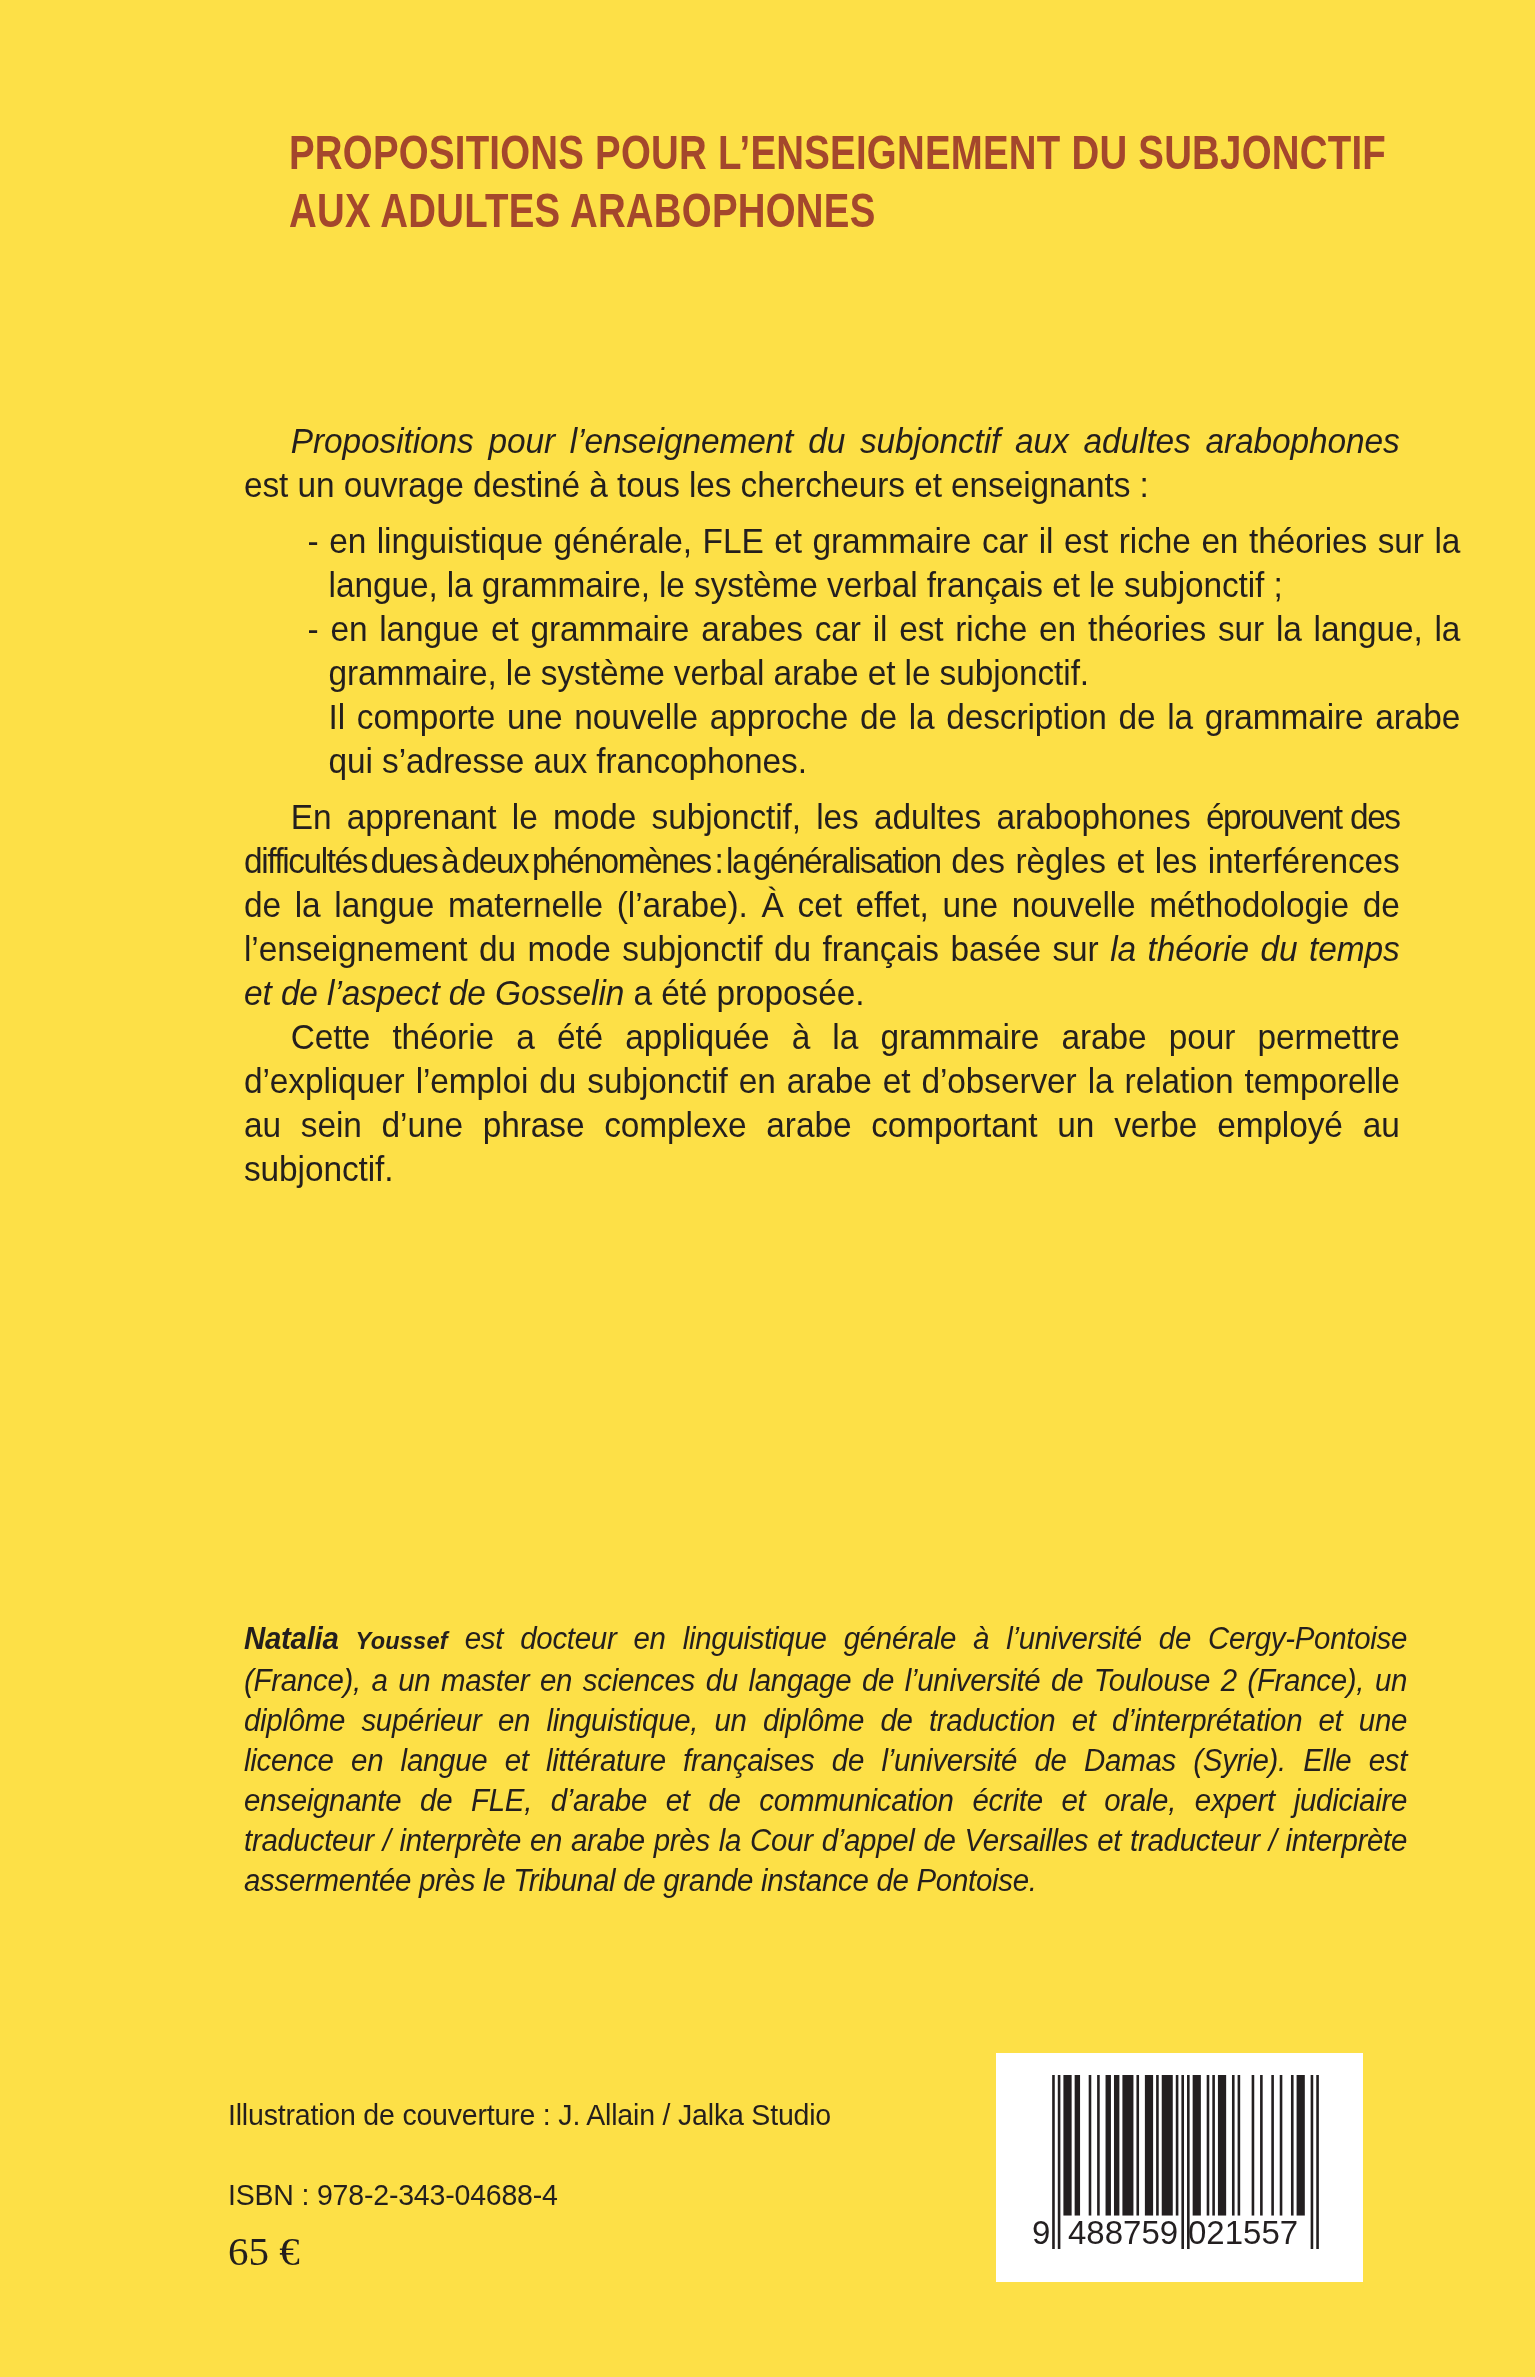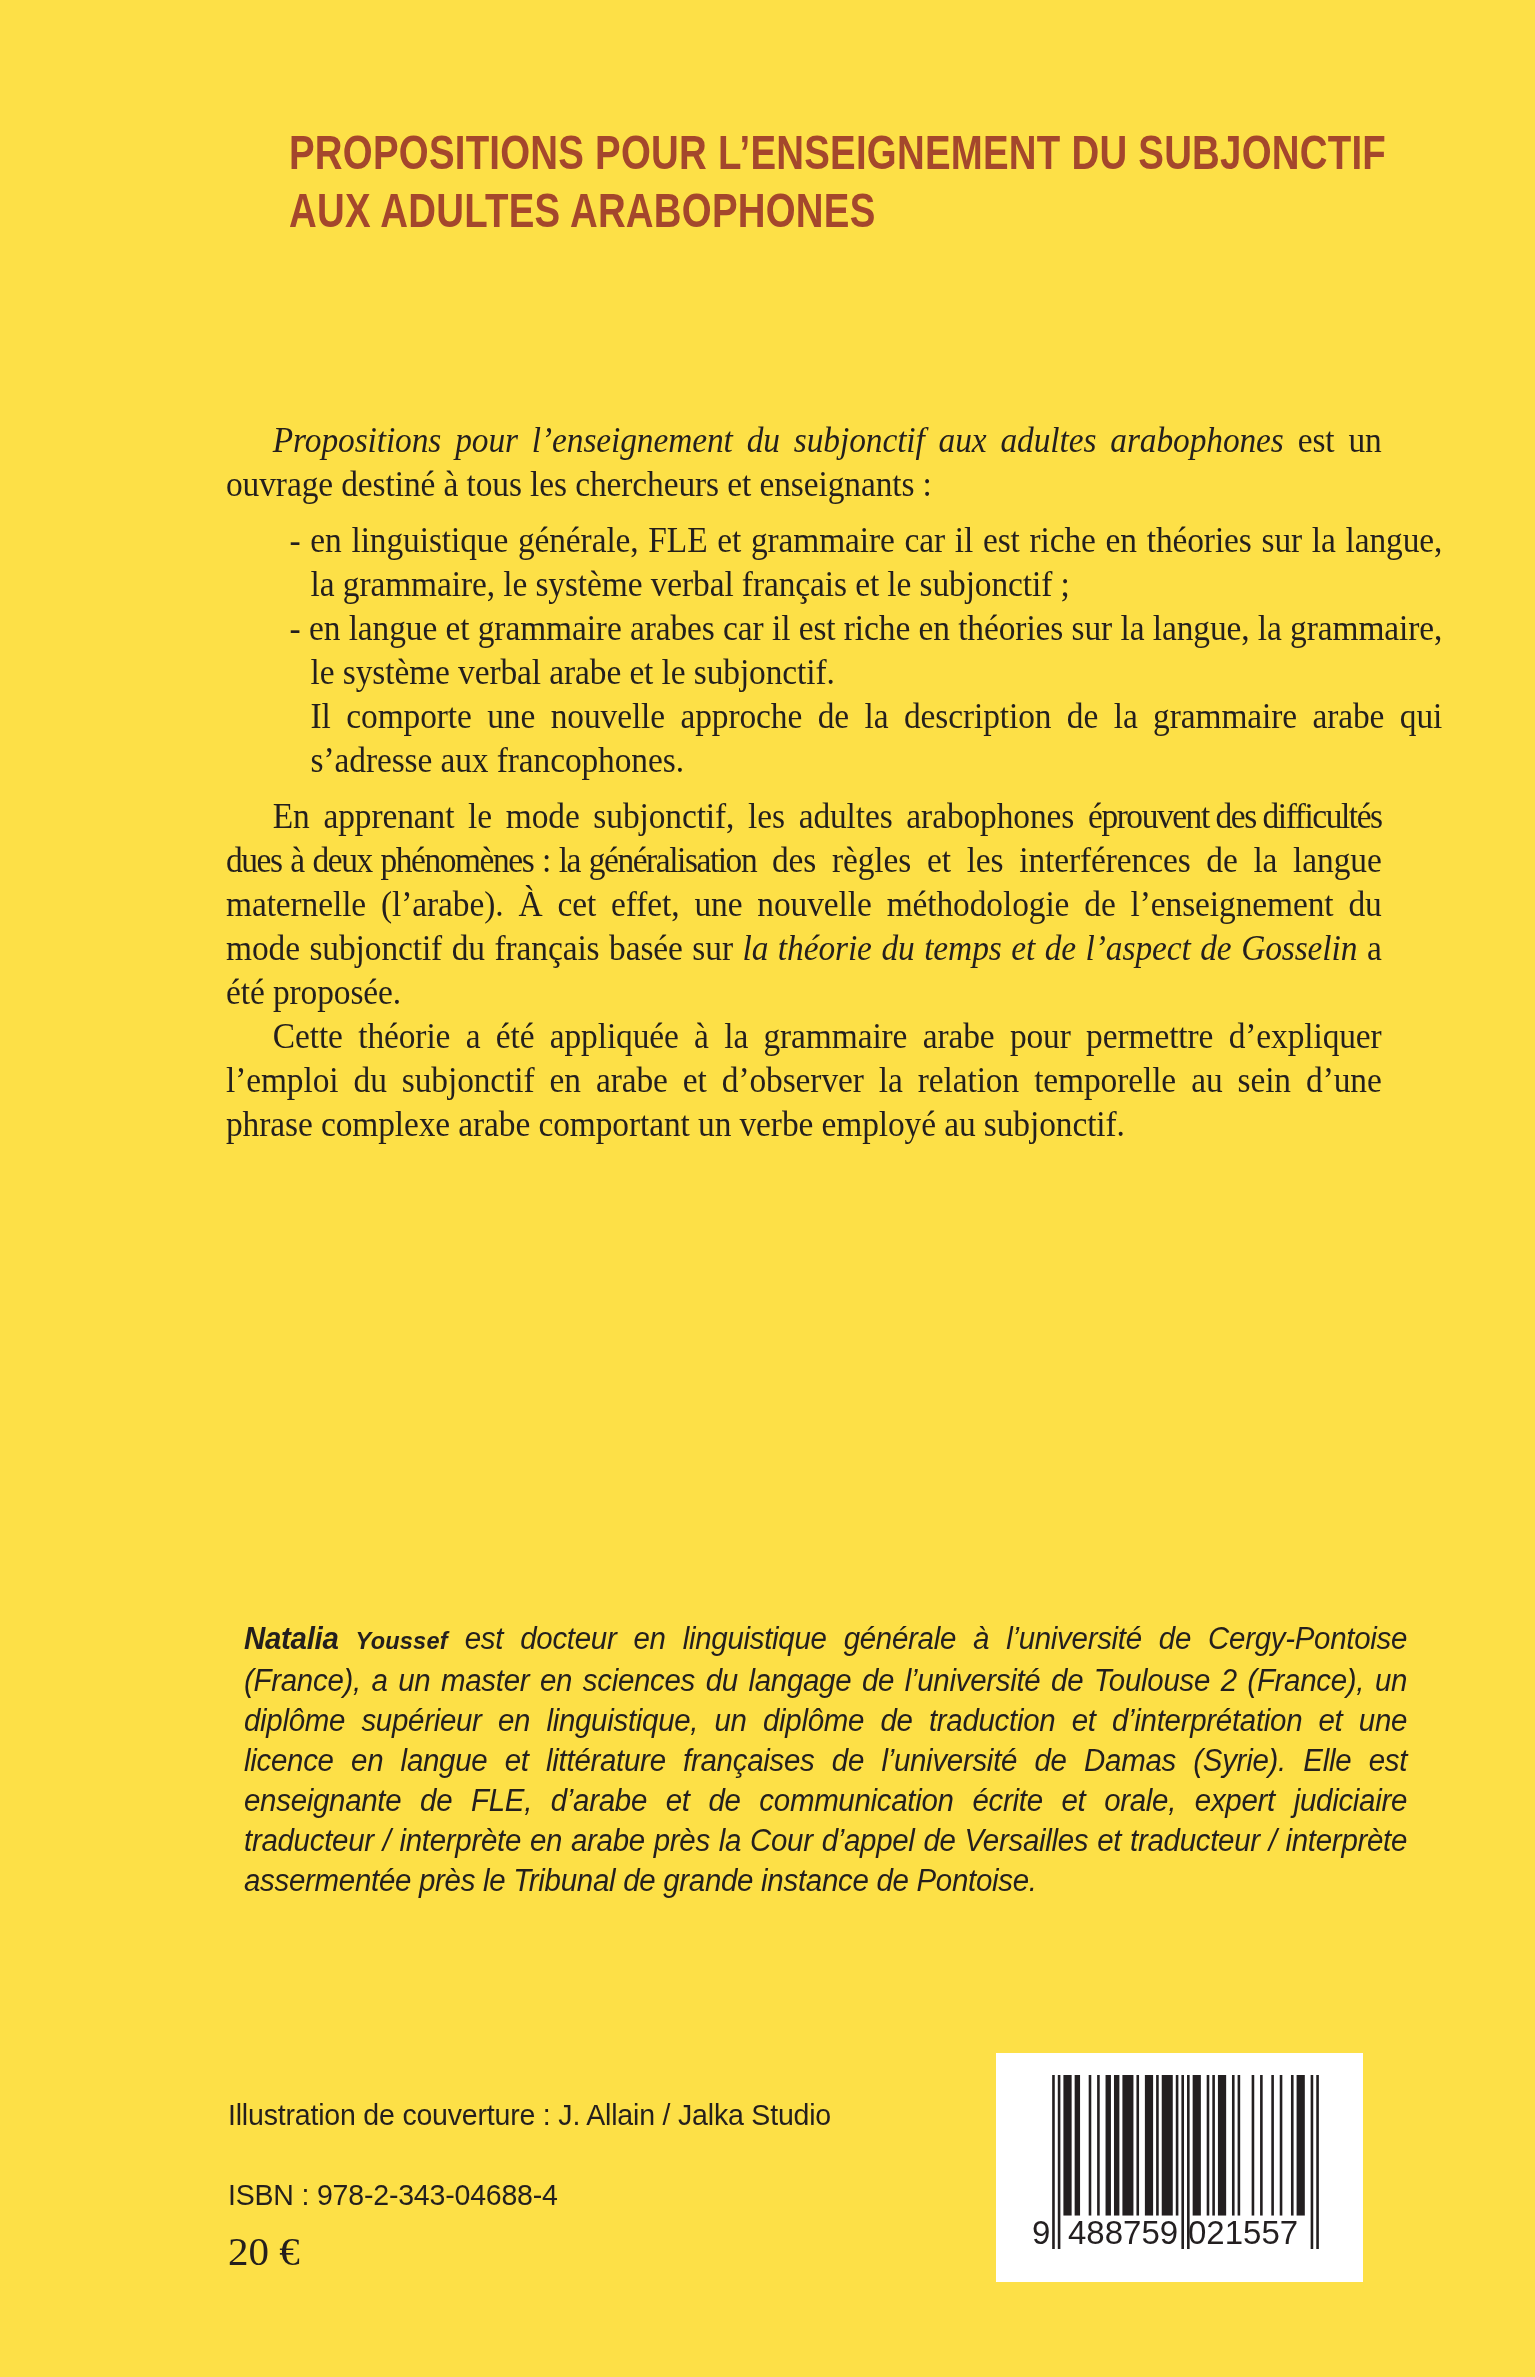--- a/index.html
+++ b/index.html
@@ -37,24 +37,23 @@
     line-height: 1.20;
     letter-spacing: 0.3px;
     transform: scaleX(0.80);
     transform-origin: left center;
     white-space: nowrap;
   }
 
   
   .body-block {
     position: absolute;
-    left: 226px;
+    left: 244px;
     top: 419px;
     width: 1158px;
-    font-family: Liberation Serif, serif;
   }
 
   .p {
     margin: 0;
     font-size: 35px;
     line-height: 44px;
     text-align: justify;
     text-justify: inter-word;
     letter-spacing: -0.1px;
     transform: scaleX(0.955);
@@ -233,21 +232,21 @@
     <p class="p indent">Cette théorie a été appliquée à la grammaire arabe pour permettre d’expliquer l’emploi du subjonctif en arabe et d’observer la relation temporelle au sein d’une phrase complexe arabe comportant un verbe employé au subjonctif.</p>
   </div>
 
   <div class="bio-block">
     <p class="bio"><span class="author-name">Natalia </span><span class="smallcaps">Youssef</span><span> est docteur en linguistique générale à l’université de Cergy-Pontoise (France), a un master en sciences du langage de l’université de Toulouse 2 (France), un diplôme supérieur en linguistique, un diplôme de traduction et d’interprétation et une licence en langue et littérature françaises de l’université de Damas (Syrie). Elle est enseignante de FLE, d’arabe et de communication écrite et orale, expert judiciaire traducteur / interprète en arabe près la Cour d’appel de Versailles et traducteur / interprète assermentée près le Tribunal de grande instance de Pontoise.</span></p>
   </div>
 
   <div class="footer-block">
     <div class="credit">Illustration de couverture : J. Allain / Jalka Studio</div>
     <div class="isbn">ISBN : 978-2-343-04688-4</div>
-    <div class="price">20 €</div>
+    <div class="price">65 €</div>
   </div>
 
   <div class="barcode-box">
     <div class="barcode-inner">
       <svg class="bars" viewBox="0 0 352 208" preserveAspectRatio="none">
         <g fill="#231f20" id="bargroup">
             <rect x="23.47" y="0" width="3.10" height="208.00"></rect>
             <rect x="30.17" y="0" width="3.10" height="208.00"></rect>
             <rect x="36.88" y="0" width="9.81" height="168.00"></rect>
             <rect x="50.29" y="0" width="6.45" height="168.00"></rect>

